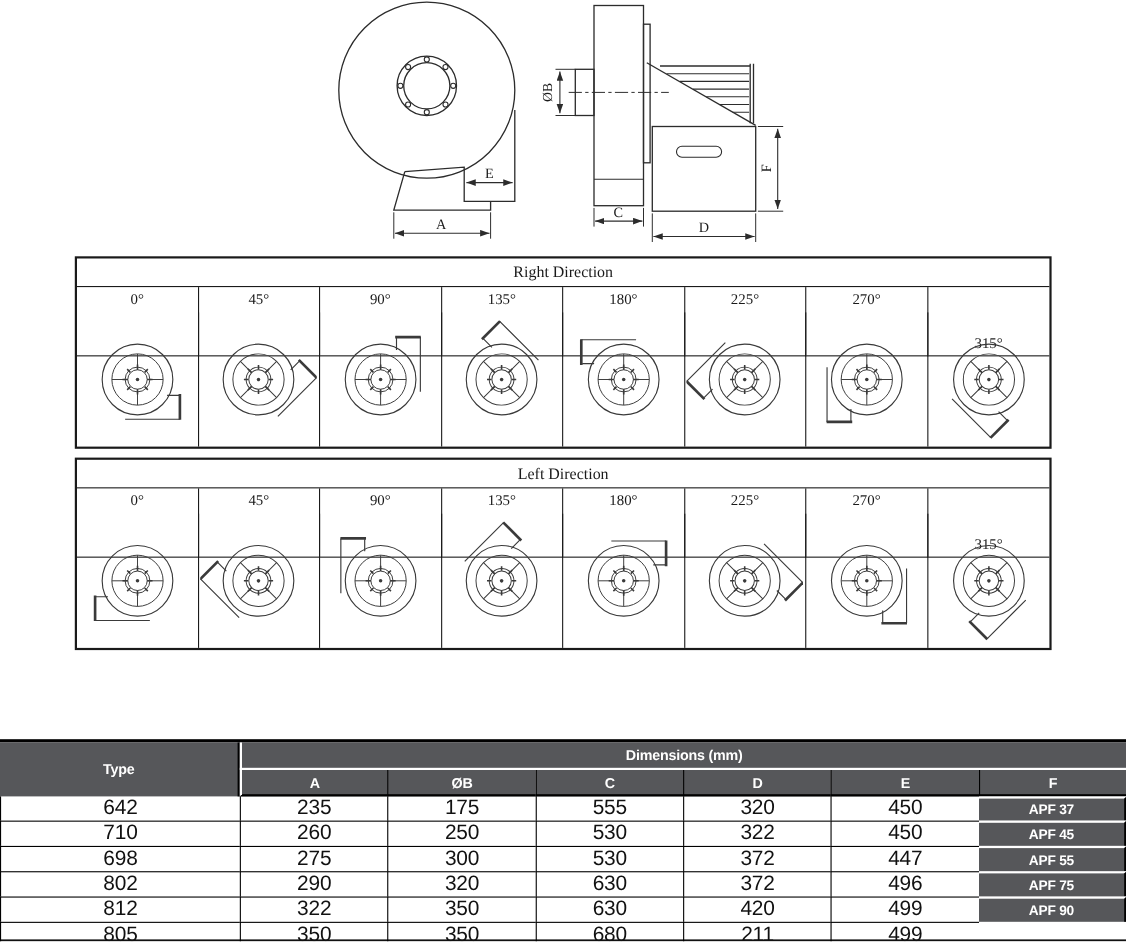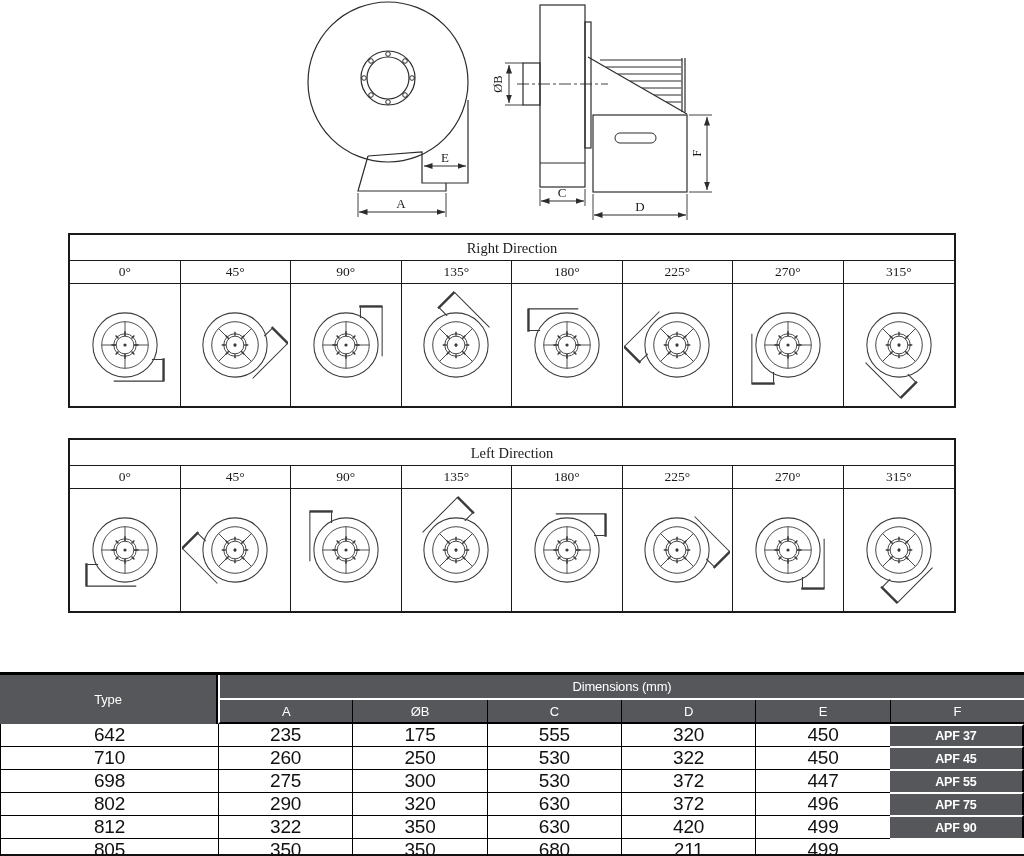--- a/index.html
+++ b/index.html
@@ -7,36 +7,36 @@
         font-family:"Liberation Serif",serif;color:#1a1a1a;}
   svg text{font-family:"Liberation Serif",serif;}
 
   
   .front-svg{position:absolute;left:293px;top:0;}
   .side-svg{position:absolute;left:486px;top:0;}
 
   
   .dir-table{position:absolute;left:68px;width:888px;height:175px;box-sizing:border-box;
              border:2px solid #1a1a1a;display:grid;grid-template-rows:26px 23px 1fr;background:#fff;}
-  .dir-right{top:233px;} .dir-left{top:438px;}
+  .dir-right{top:233px;} .dir-left{top:416px;}
   .dir-title{border-bottom:1px solid #1a1a1a;text-align:center;font-size:14.5px;line-height:26px;}
   .dir-angles,.dir-icons{display:grid;grid-template-columns:repeat(8,1fr);}
   .angle-cell{border-right:1px solid #1a1a1a;border-bottom:1px solid #1a1a1a;
               text-align:center;font-size:13.5px;line-height:22px;}
-  .angle-cell:last-child{border-right:none;}
+  .angle-cell:last-child{border-right:none;margin-top:40px;}
   .icon-cell{border-right:1px solid #1a1a1a;display:flex;align-items:center;justify-content:center;}
   .icon-cell:last-child{border-right:none;}
 
   
   .dims-table{position:absolute;left:0;top:672px;width:1024px;height:184px;box-sizing:border-box;
               display:grid;grid-template-columns:218px repeat(6,1fr);grid-template-rows:25px 24px repeat(6,1fr);
               border-top:3px solid #000;border-bottom:2px solid #111;background:#fff;
               font-family:"Liberation Sans",sans-serif;}
   .hd{background:#56575A;color:#fff;display:flex;align-items:center;justify-content:center;
-      font-weight:normal;font-size:13px;letter-spacing:-0.2px;}
+      font-weight:bold;font-size:13px;letter-spacing:-0.2px;}
   .h-type{grid-row:1/3;grid-column:1;border-right:2px solid #000;}
   .h-dims{grid-column:2/8;border-left:2px solid #fff;border-bottom:2px solid #fff;box-sizing:border-box;}
   .h-col{border-left:1px solid #000;border-bottom:2px solid #000;box-sizing:border-box;}
   .h-col.first{border-left:2px solid #fff;}
   .t-cell{background:#56575A;color:#fff;font-weight:bold;font-size:12.5px;letter-spacing:-0.2px;
           display:flex;align-items:center;justify-content:center;
           border-top:2px solid #fff;border-right:2px solid #000;box-sizing:border-box;}
   .v-cell{display:flex;align-items:center;justify-content:center;font-size:19px;color:#111;
           border-left:1px solid #000;border-top:1px solid #000;box-sizing:border-box;letter-spacing:-0.2px;}
   .v-cell.r0{border-top:none;}

